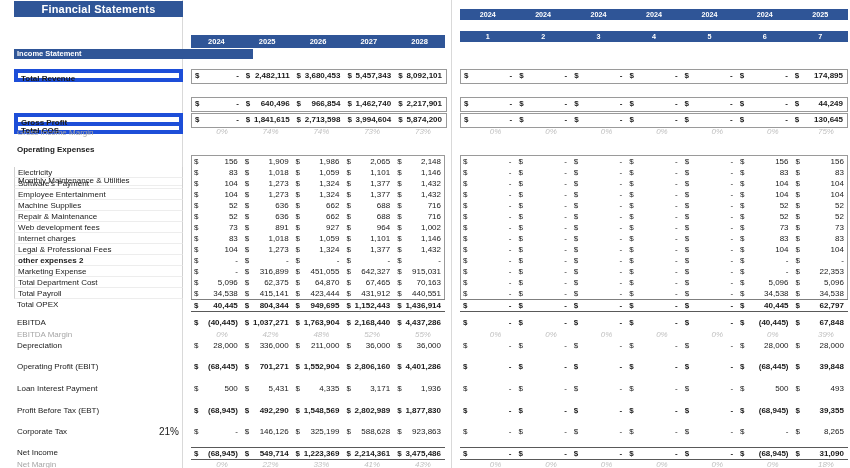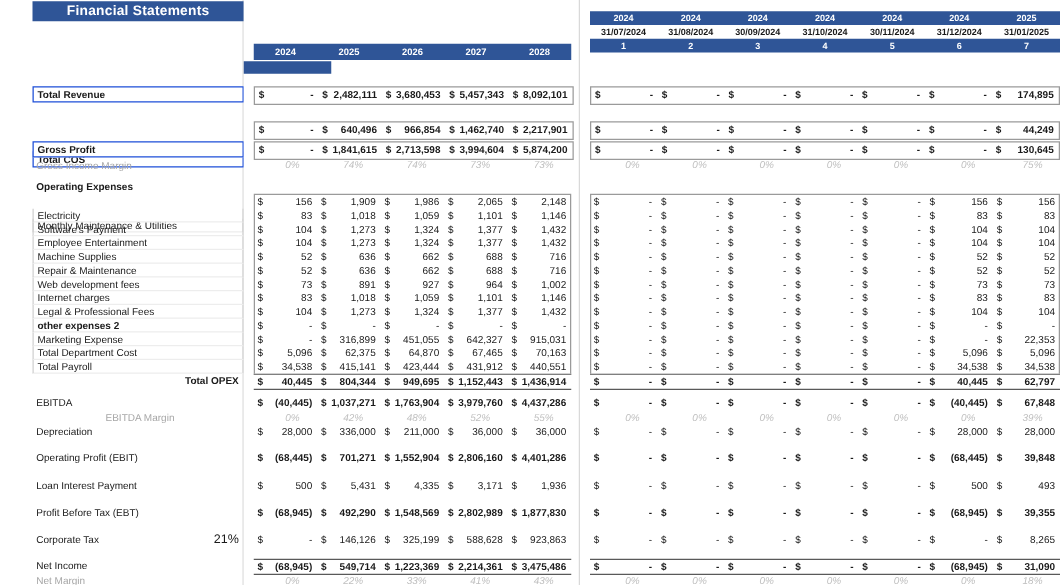--- a/index.html
+++ b/index.html
@@ -15,21 +15,20 @@
     font-size: 8.5px;
     color: #1a1a1a;
     position: relative;
   }
 
   #sheet {
     position: absolute;
     inset: 0;
     display: flex;
     flex-direction: row;
-    padding-left: 12px;
   }
 
   
   .pane-left {
     width: 183px;
     flex: 0 0 183px;
     position: relative;
     background: #fff;
     border-right: 1px solid #d9d9d9;
     box-sizing: border-box;
@@ -95,35 +94,35 @@
     left: 14px;
     width: 169px;
     height: 11px;
     line-height: 11px;
     font-size: 8px;
     padding-left: 3px;
     box-sizing: border-box;
     color: #1a1a1a;
   }
   .lbl.boxed {
-    border: 1px solid #1d4ed8;
+    border: 4px solid #1d4ed8;
     background: #fff;
     height: 13px;
     line-height: 12px;
     font-weight: bold;
   }
   .lbl.sub {
     border-left: 1px solid #d0d0d0;
     border-right: 1px solid #d0d0d0;
     border-bottom: 1px solid #ededed;
   }
   .lbl.bold { font-weight: normal; }
   .lbl.muted { color: #a6a6a6; }
   .lbl.head  { font-weight: bold; }
-  .lbl.right { text-align: right; padding-right: 4px; font-weight: bold; }
+  .lbl.right { padding-right: 4px; font-weight: normal; }
 
   .taxrate {
     position: absolute;
     width: 169px;
     left: 14px;
     text-align: right;
     padding-right: 4px;
     box-sizing: border-box;
     font-size: 10px;
     height: 11px;
@@ -231,20 +230,21 @@
     border-bottom: 1px solid #595959;
   }
 </style>
 </head>
 <body>
 
 <div id="sheet">
 
   <div class="pane-left">
     <div class="title-bar">Financial Statements</div>
+    <div class="section-banner">Income Statement</div>
     <div id="left-labels">
         <div class="lbl boxed" style="top: 69px;">Total Revenue</div>
         <div class="lbl boxed" style="top: 97px; margin-top: 24px;">Total COS</div>
         <div class="lbl boxed" style="top: 113px;">Gross Profit</div>
         <div class="lbl muted" style="top: 127px;">Gross Income Margin</div>
         <div class="lbl head" style="top: 144px;">Operating Expenses</div>
         <div class="lbl sub" style="top: 156px; margin-top: 19px;">Monthly Maintenance &amp; Utilities</div>
         <div class="lbl sub" style="top: 167px;">Electricity</div>
         <div class="lbl sub" style="top: 178px;">Software's Payment</div>
         <div class="lbl sub" style="top: 189px;">Employee Entertainment</div>
@@ -252,21 +252,21 @@
         <div class="lbl sub" style="top: 211px;">Repair &amp; Maintenance</div>
         <div class="lbl sub" style="top: 222px;">Web development fees</div>
         <div class="lbl sub" style="top: 233px;">Internet charges</div>
         <div class="lbl sub" style="top: 244px;">Legal &amp; Professional Fees</div>
         <div class="lbl sub" style="top: 255px; font-weight: bold;">other expenses 2</div>
         <div class="lbl sub" style="top: 266px;">Marketing Expense</div>
         <div class="lbl sub" style="top: 277px;">Total Department Cost</div>
         <div class="lbl sub" style="top: 288px;">Total Payroll</div>
         <div class="lbl right" style="top: 299px;">Total OPEX</div>
         <div class="lbl bold" style="top: 317px;">EBITDA</div>
-        <div class="lbl muted" style="top: 329px; text-align: center;">EBITDA Margin</div>
+        <div class="lbl muted" style="top: 329px;">EBITDA Margin</div>
         <div class="lbl " style="top: 340px;">Depreciation</div>
         <div class="lbl bold" style="top: 361px;">Operating Profit (EBIT)</div>
         <div class="lbl " style="top: 383px;">Loan Interest Payment</div>
         <div class="lbl bold" style="top: 405px;">Profit Before Tax (EBT)</div>
         <div class="lbl " style="top: 426px;">Corporate Tax</div>
         <div class="lbl bold" style="top: 447px;">Net Income</div>
         <div class="lbl muted" style="top: 459px;">Net Margin</div>
         <div class="taxrate" style="top: 426px;">21%</div>
       </div>
   </div>
@@ -671,21 +671,21 @@
           <div class="cell">
             <span class="cur">$</span>
             <span class="val">1,037,271</span>
           </div>
           <div class="cell">
             <span class="cur">$</span>
             <span class="val">1,763,904</span>
           </div>
           <div class="cell">
             <span class="cur">$</span>
-            <span class="val">3,979,760</span>
+            <span class="val">2,168,440</span>
           </div>
           <div class="cell">
             <span class="cur">$</span>
             <span class="val">4,437,286</span>
           </div>
         </div>
         <div class="numrow pct" style="top: 329px;">
           <div class="cell">0%</div>
           <div class="cell">42%</div>
           <div class="cell">48%</div>
@@ -836,29 +836,20 @@
 
   <div class="pane-monthly">
     <div class="hdr-monthly r1" id="hdr-m1">
         <div class="hcell">2024</div>
         <div class="hcell">2024</div>
         <div class="hcell">2024</div>
         <div class="hcell">2024</div>
         <div class="hcell">2024</div>
         <div class="hcell">2024</div>
         <div class="hcell">2025</div>
-      </div>
-    <div class="hdr-monthly r2" id="hdr-m2">
-        <div class="hcell">31/07/2024</div>
-        <div class="hcell">31/08/2024</div>
-        <div class="hcell">30/09/2024</div>
-        <div class="hcell">31/10/2024</div>
-        <div class="hcell">30/11/2024</div>
-        <div class="hcell">31/12/2024</div>
-        <div class="hcell">31/01/2025</div>
       </div>
     <div class="hdr-monthly r3" id="hdr-m3">
         <div class="hcell">1</div>
         <div class="hcell">2</div>
         <div class="hcell">3</div>
         <div class="hcell">4</div>
         <div class="hcell">5</div>
         <div class="hcell">6</div>
         <div class="hcell">7</div>
       </div>

